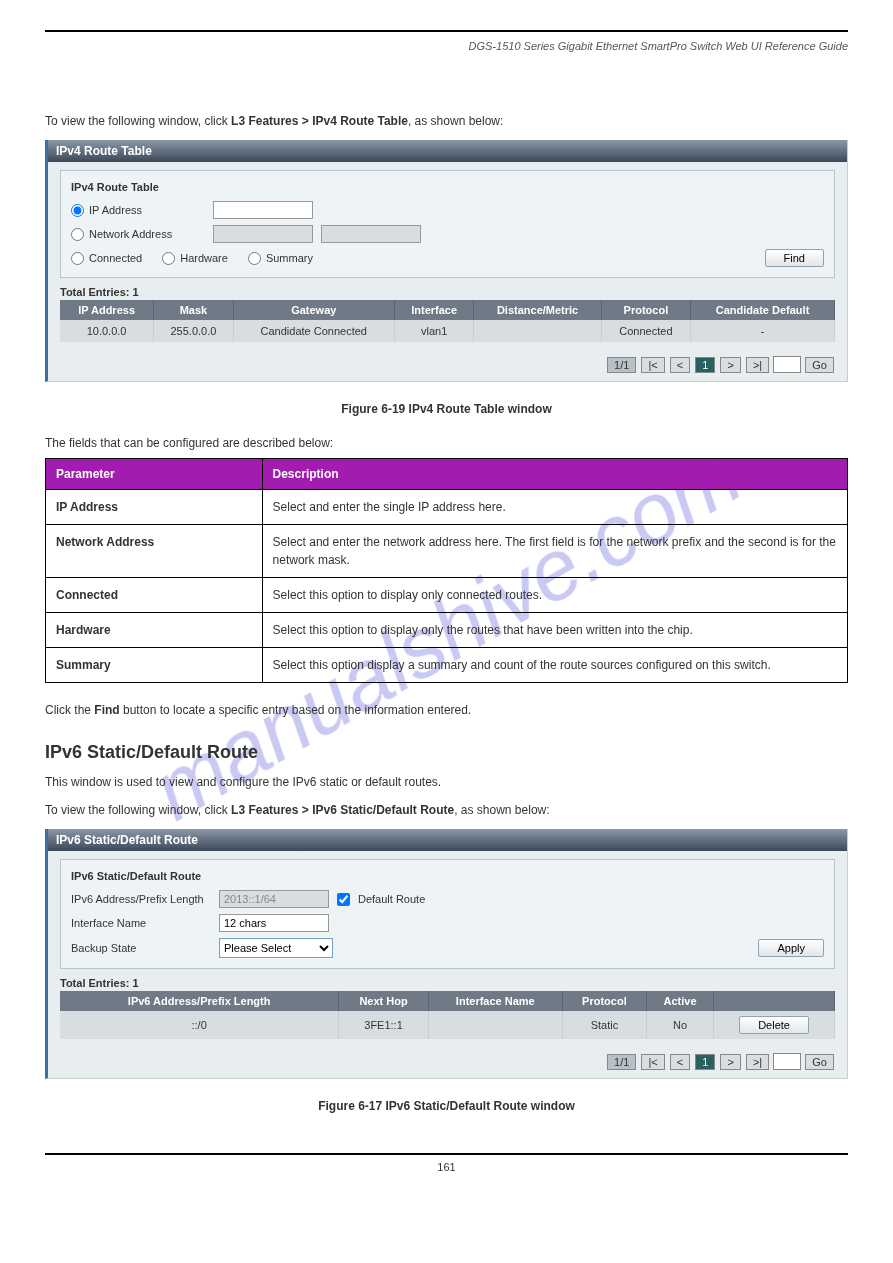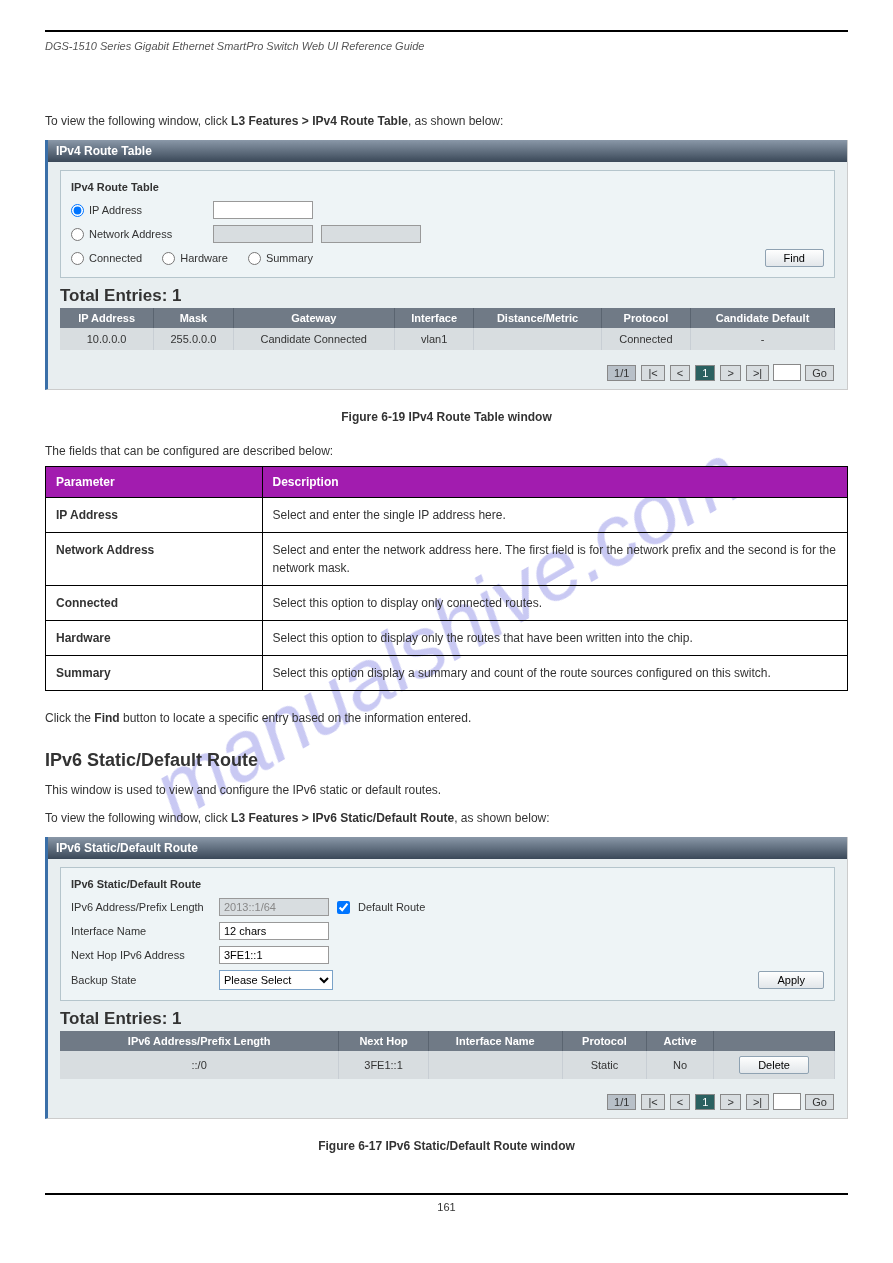--- a/index.html
+++ b/index.html
@@ -1,37 +1,37 @@
 <!DOCTYPE html>
 <html><head>
 <meta charset="utf-8">
 <style>
 *{box-sizing:border-box;margin:0;padding:0}
 body{font-family:Arial,sans-serif;font-size:11px;color:#333;background:#fff;width:893px;margin:0 auto;padding:30px 45px}
 .header-line{border-top:2px solid #000;margin-bottom:8px}
-.header-row{display:flex;justify-content:flex-start;font-style:italic;font-size:11px;color:#555;margin-bottom:60px}
+.header-row{display:flex;justify-content:flex-end;font-style:italic;font-size:11px;color:#555;margin-bottom:60px}
 .watermark{position:fixed;top:50%;left:50%;transform:translate(-50%,-50%) rotate(-30deg);font-size:85px;color:rgba(100,100,220,0.35);font-style:italic;font-weight:400;pointer-events:none;z-index:0;white-space:nowrap}
 .content{position:relative;z-index:1}
 .section-desc{font-size:12px;margin-bottom:10px;line-height:1.5}
 .bold{font-weight:bold}
 .panel{border-left:3px solid #3a6fa8;border-right:1px solid #ccc;border-bottom:1px solid #ccc;margin-bottom:20px}
 .panel-title{background:linear-gradient(#8a98a8,#3a4858);color:#fff;font-weight:bold;padding:4px 8px;font-size:12px}
 .panel-body{background:#e8eef0;padding:8px 12px}
 .fieldset-box{border:1px solid #b5c5cc;background:#eef4f6;padding:10px;margin-bottom:8px;position:relative}
 .fieldset-label{font-size:11px;margin-bottom:8px;font-weight:bold}
 .form-row{display:flex;align-items:center;margin-bottom:6px;gap:8px}
 .form-label{width:140px;font-size:11px}
 .radio-row{display:flex;align-items:center;gap:20px;margin-bottom:6px}
 .radio-item{display:flex;align-items:center;gap:5px;font-size:11px}
 input[type=text]{border:1px solid #999;background:#fff;padding:2px 4px;font-size:11px;height:18px}
 input[type=text].disabled{background:#d8dde0;color:#888}
 select{border:1px solid #7aa2c8;background:#fff;padding:1px 0;font-size:11px;height:20px}
 input[type=radio],input[type=checkbox]{margin:0}
 .btn{background:linear-gradient(#fefefe,#e2e6ea);border:1px solid #8fa2b2;padding:2px 18px;font-size:11px;cursor:pointer;border-radius:2px}
-.total-entries{font-size:17px;font-weight:bold;margin:6px 0 2px}
+.total-entries{font-size:11px;font-weight:bold;margin:6px 0 2px}
 table.data-table{width:100%;border-collapse:collapse;font-size:11px}
 table.data-table th{background:#707a86;color:#fff;padding:4px 6px;text-align:center;font-weight:bold;border-right:1px solid #5a6470}
 table.data-table td{background:#d8dde0;padding:5px 6px;text-align:center;border-right:1px solid #c8ced4}
 .pager{text-align:right;margin-top:14px;font-size:11px}
 .pager-box{display:inline-block;border:1px solid #888;background:#d8dde0;padding:1px 6px;margin:0 1px;vertical-align:middle}
 .pager-box.active{background:#2a6060;color:#fff}
 .pager-box.label{background:#b8c0c8}
 .pager-input{display:inline-block;border:1px solid #888;background:#fff;width:28px;height:17px;vertical-align:middle}
 .figure-caption{text-align:center;font-weight:bold;font-size:12px;margin:10px 0 20px}
 .param-intro{font-size:12px;margin-bottom:8px}
@@ -186,24 +186,20 @@
       <div class="form-row">
         <span class="form-label">IPv6 Address/Prefix Length</span>
         <input type="text" class="disabled" style="width: 110px;" value="2013::1/64">
         <input type="checkbox" checked="" style="">
         <span>Default Route</span>
       </div>
       <div class="form-row">
         <span class="form-label">Interface Name</span>
         <input type="text" style="width: 110px;" value="12 chars">
       </div>
-      <div class="form-row">
-        <span class="form-label">Next Hop IPv6 Address</span>
-        <input type="text" style="width: 110px;" value="3FE1::1">
-      </div>
       <div style="display:flex;justify-content:space-between;align-items:center">
         <div class="form-row" style="margin-bottom:0">
           <span class="form-label">Backup State</span>
           <select style="width:114px"><option>Please Select</option></select>
         </div>
         <button class="btn">Apply</button>
       </div>
     </div>
     <div class="total-entries">Total Entries: 1</div>
     <table class="data-table">

